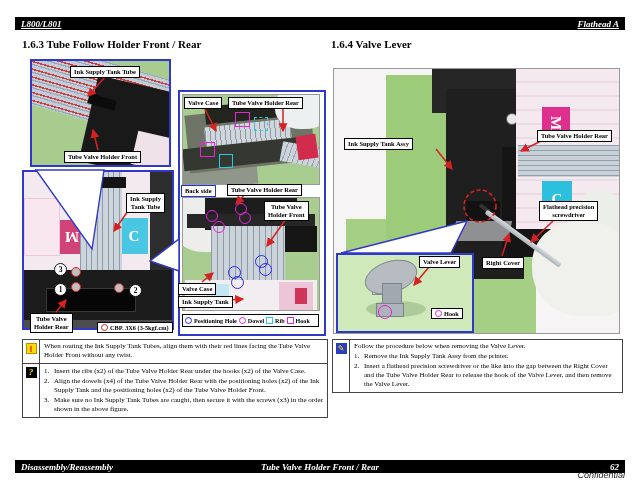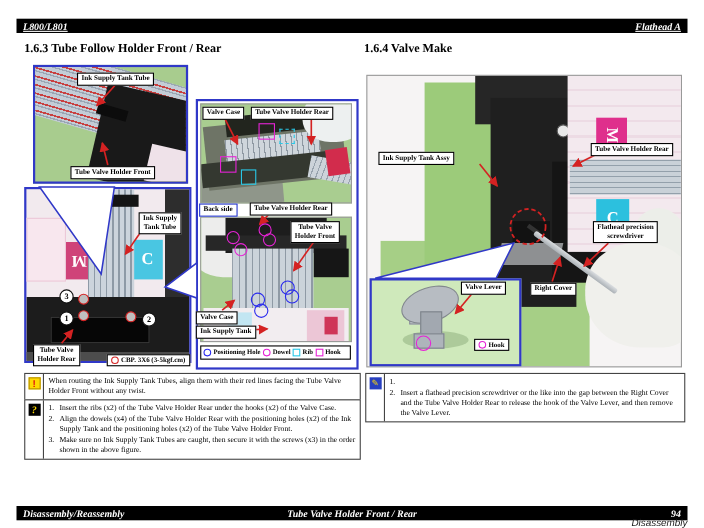--- a/index.html
+++ b/index.html
@@ -55,21 +55,21 @@
 <body>
 
 <div id="page">
 
   <div class="bar" style="top:17px;text-decoration:underline;">
     <span>L800/L801</span>
     <span>Flathead A</span>
   </div>
 
   <div class="heading" style="left:22px;top:38px;">1.6.3  Tube Follow Holder Front / Rear</div>
-  <div class="heading" style="left:331px;top:38px;">1.6.4  Valve Make</div>
+  <div class="heading" style="left:331px;top:38px;">1.6.4  Valve Lever</div>
 
   <div class="ph" style="left:30px;top:59px;width:137px;height:104px;border:2px solid #3038c8;background:#a8cc8e;">
     <div class="abs" style="left:-25px;top:2px;width:200px;height:62px;transform:rotate(16deg);background:repeating-linear-gradient(180deg,#9aa6b4 0 1.2px,#c3ccd6 1.2px 4.5px,#c84040 4.5px 6px,#c3ccd6 6px 7.5px);"></div>
     <div class="abs" style="left:55px;top:26px;width:115px;height:88px;background:#191919;transform:rotate(13deg);"></div>
     <div class="abs" style="left:102px;top:74px;width:42px;height:34px;background:#efe2e9;transform:rotate(13deg);"></div>
     <div class="abs" style="left:56px;top:36px;width:28px;height:10px;background:#0c0c0c;transform:rotate(16deg);"></div>
   </div>
 
   <div class="ph" style="left:22px;top:170px;width:148px;height:156px;border:2px solid #3038c8;background:#f2eaee;">
     <div class="abs" style="left:0;top:26px;width:34px;height:56px;background:#f8e7ee;border:1px solid #ecc8d8;"></div>
@@ -271,31 +271,33 @@
       </div>
     </div>
   </div>
 
   <div class="noteset" style="left:332px;top:340px;width:291px;">
     <div class="note">
       <div class="icol">
         <div class="ic adjust">✎</div>
       </div>
       <div class="tcol">
+        <div>Follow the procedure below when removing the Valve Lever.</div>
         <div class="step">
           <span class="n">1.</span>
+          <span>Remove the Ink Supply Tank Assy from the printer.</span>
         </div>
         <div class="step">
           <span class="n">2.</span>
           <span>Insert a flathead precision screwdriver or the like into the gap between the Right Cover and the Tube Valve Holder Rear to release the hook of the Valve Lever, and then remove the Valve Lever.</span>
         </div>
       </div>
     </div>
   </div>
 
   <div class="bar" style="top:460px;gap:16px;">
     <span style="z-index:1;">Disassembly/Reassembly</span>
     <span class="c">Tube Valve Holder Front / Rear</span>
-    <span style="z-index:1;">94</span>
-  </div>
-  <div class="conf">Disassembly</div>
+    <span style="z-index:1;">62</span>
+  </div>
+  <div class="conf">Confidential</div>
 
 </div>
 
 </body></html>

